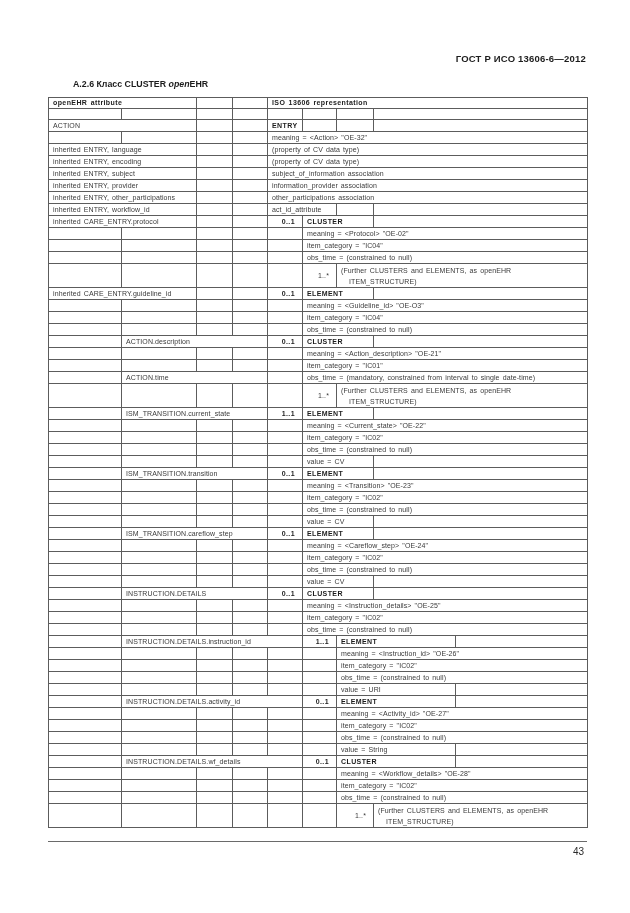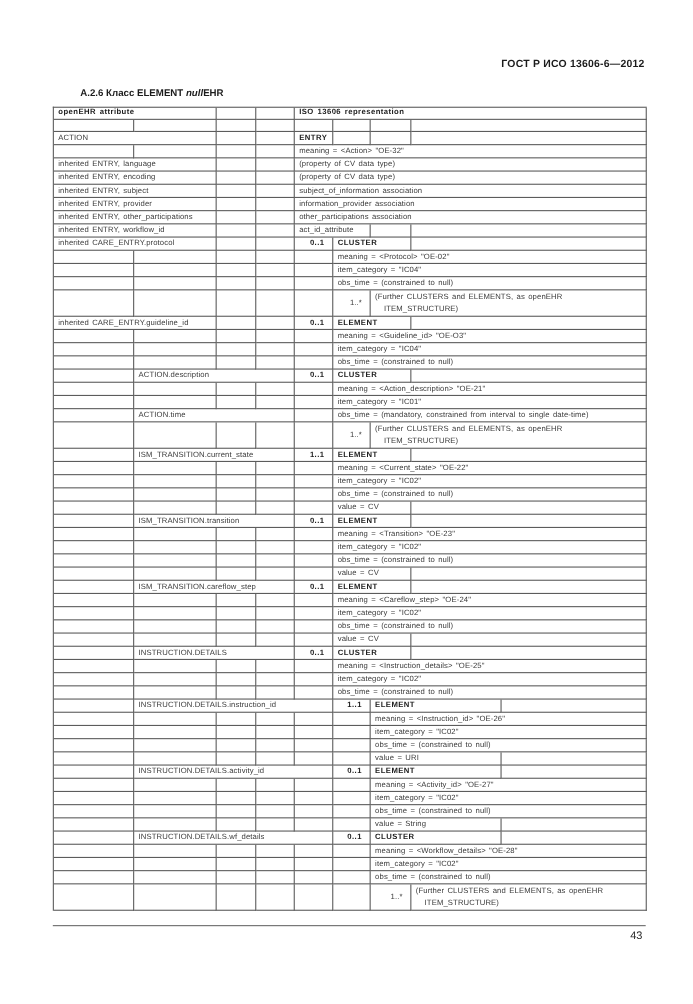--- a/index.html
+++ b/index.html
@@ -40,21 +40,21 @@
     position:absolute;top:846px;right:46px;font-size:10px;color:#2a2a2a;
   }
 </style>
 </head>
 <body>
 
 <div class="page">
 
   <div class="doc-number">ГОСТ Р ИСО 13606-6—2012</div>
 
-  <div class="section-title"><span>А.2.6 Класс ELEMENT </span><span class="it">null</span><span>EHR</span></div>
+  <div class="section-title"><span>А.2.6 Класс CLUSTER </span><span class="it">open</span><span>EHR</span></div>
 
   <div class="doc-table" id="mapping-table">
       <div class="t-row" style="height: 11px; line-height: 10px;">
         <div class="t-cell b" style="width: 148px;">openEHR attribute</div>
         <div class="t-cell" style="width: 36px;"></div>
         <div class="t-cell" style="width: 35px;"></div>
         <div class="t-cell b" style="width: 320px;">ISO 13606 representation</div>
       </div>
       <div class="t-row" style="height: 11px; line-height: 10px;">
         <div class="t-cell" style="width: 73px;"></div>

